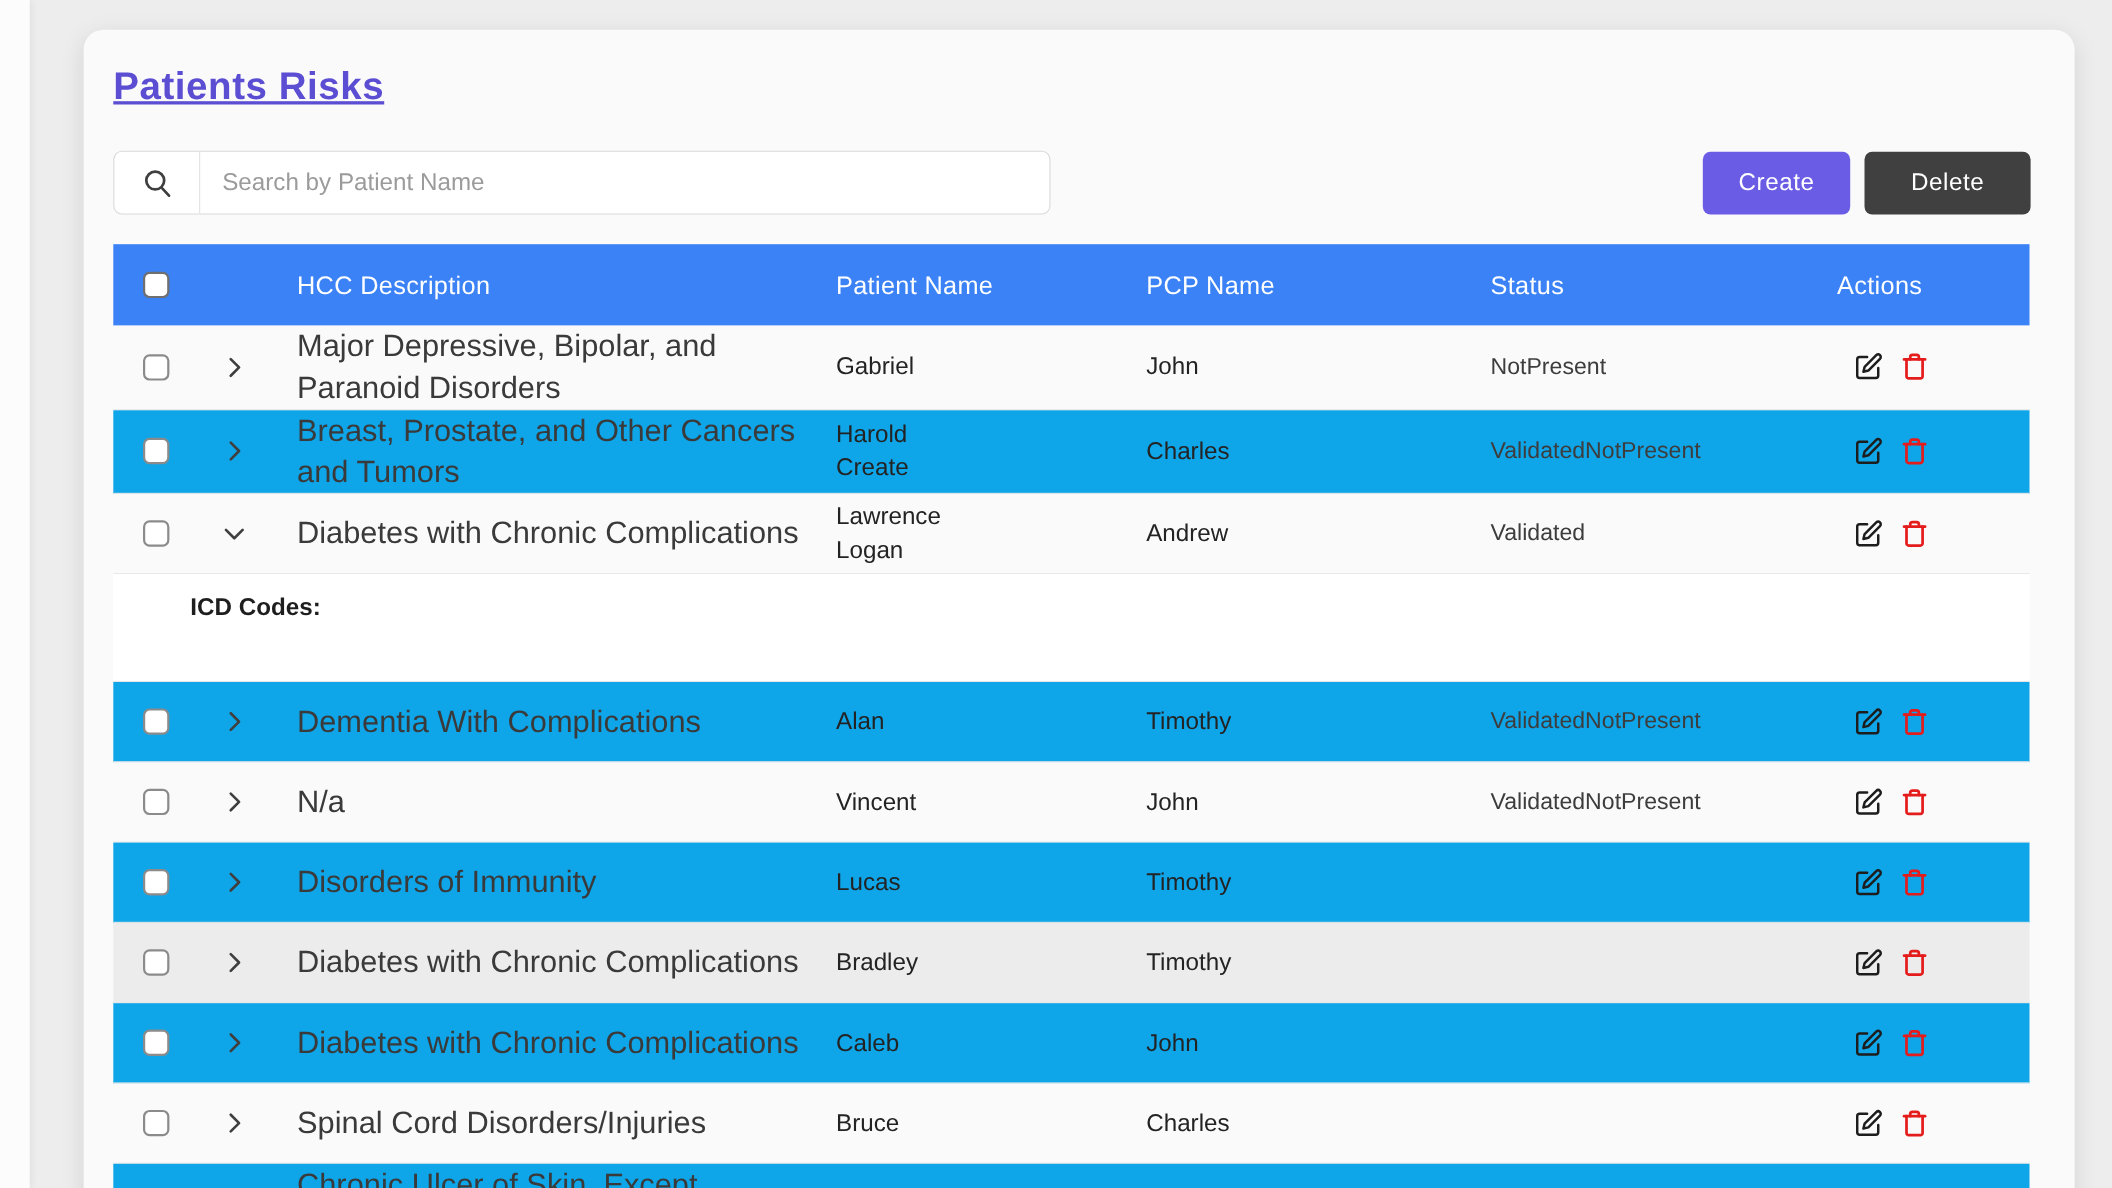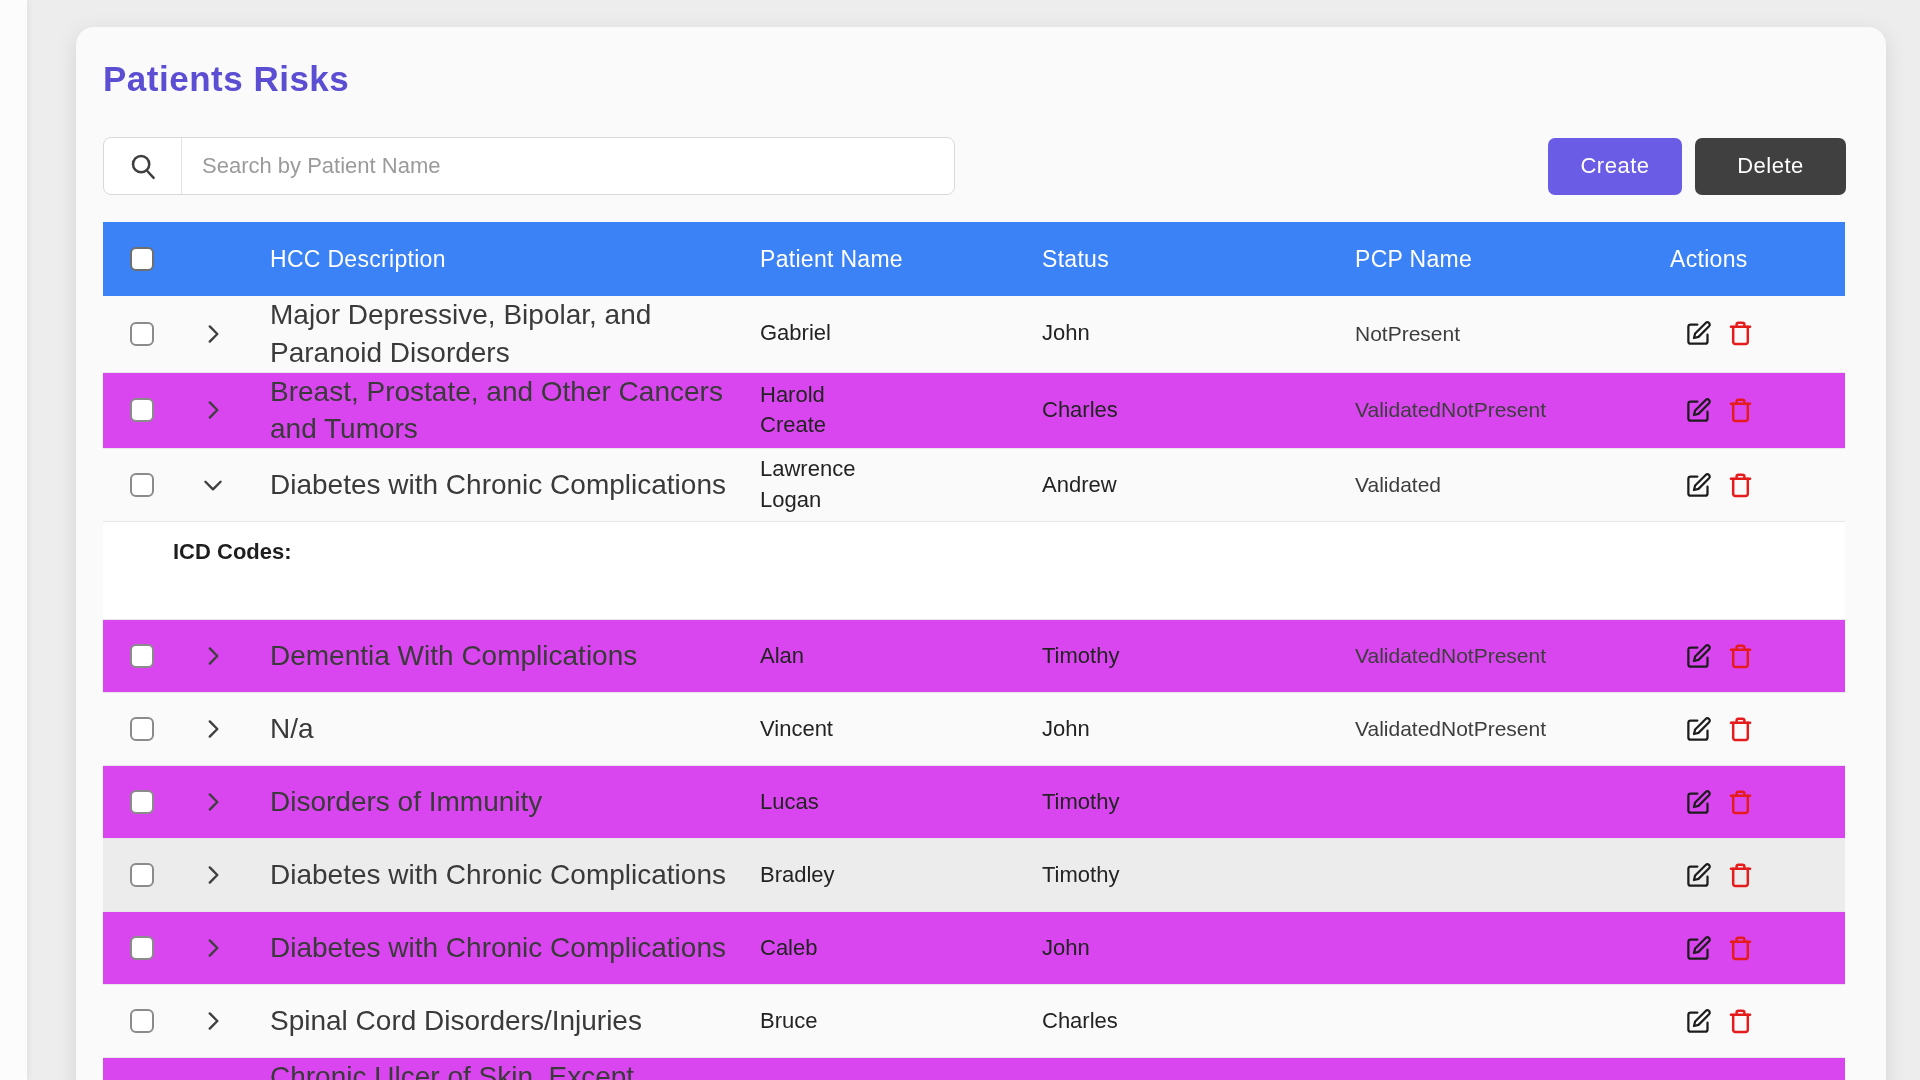--- a/index.html
+++ b/index.html
@@ -5,38 +5,38 @@
   * { margin:0; padding:0; box-sizing:border-box; }
   html,body { width:1920px; height:1080px; overflow:hidden; }
   body { font-family:"Liberation Sans", sans-serif; background:#eeedee; position:relative; }
 
   .left-strip { position:absolute; left:0; top:0; width:27px; height:1080px; background:#fcfcfc; box-shadow:2px 0 6px rgba(0,0,0,.05); }
 
   .card { position:absolute; left:76px; top:27px; width:1810px; height:1100px;
           background:#fbfafb; border-radius:18px; box-shadow:0 5px 22px rgba(0,0,0,.10); }
   .card-inner { padding:20px 40px 0 27px; }
 
-  .page-title { font-size:35px; font-weight:600; letter-spacing:.5px; color:#5b4ed2; margin-top:12px; }
+  .page-title { font-size:35px; font-weight:600; letter-spacing:.5px; color:#5b4ed2; margin-top:12px;text-decoration:underline; }
 
   .toolbar { display:flex; align-items:center; margin-top:38px; height:58px; }
   .searchbox { width:852px; height:58px; background:#fff; border:1px solid #d9d9d9; border-radius:8px;
                display:flex; align-items:stretch; overflow:hidden; }
   .search-icon-wrap { width:78px; display:flex; align-items:center; justify-content:center; border-right:1px solid #e2e2e2; color:#3f3f3f; }
   .searchbox input { flex:1; border:none; outline:none; font-family:"Liberation Sans",sans-serif; font-size:22px; color:#7f1d1d; padding:0 20px; background:transparent; }
   .searchbox input::placeholder { color:#9b9b9b; }
   .toolbar-spacer { flex:1; }
   .btn { height:57px; border:none; border-radius:7px; font-family:"Liberation Sans",sans-serif; font-size:22px; color:#fff; cursor:pointer; letter-spacing:.5px; }
   .btn-create { width:134px; background:#6b5ce5; margin-right:13px; }
   .btn-delete { width:151px; background:#404040; }
 
   .table { margin-top:27px; width:1742px; }
   .thead { display:grid; grid-template-columns:97px 70px 490px 282px 313px 315px 175px;
            align-items:center; background:#3b82f6; height:74px; color:#fff; font-size:23px; font-weight:500; letter-spacing:.3px; }
   .row { display:grid; grid-template-columns:97px 70px 490px 282px 313px 315px 175px;
-         align-items:center; min-height:73px; background:#d946ef; border-bottom:1px solid #e7e7e7; }
+         align-items:center; min-height:73px; background:#0ea5e9; border-bottom:1px solid #e7e7e7; }
   .row.odd { background:#fafafa; }
   .row.highlight { background:#ececec; }
 
   .cell-check { padding-left:27px; display:flex; align-items:center; }
   .cb { width:24px; height:24px; background:#fff; border:2px solid #8b8b8b; border-radius:6px; display:inline-block; cursor:pointer; }
   .thead .cb { border-color:#6f6f6f; }
 
   .cell-exp { display:flex; align-items:center; }
   .chev { width:26px; height:26px; color:#3f3f3f; cursor:pointer; display:inline-flex; }
   .chev svg { width:26px; height:26px; }
@@ -99,22 +99,22 @@
 
     <div class="table">
 
       <div class="thead">
         <div class="cell-check">
             <span class="cb"></span>
           </div>
         <div></div>
         <div>HCC Description</div>
         <div>Patient Name</div>
+        <div>PCP Name</div>
         <div>Status</div>
-        <div>PCP Name</div>
         <div>Actions</div>
       </div>
 
       <div class="row odd">
         <div class="cell-check">
             <span class="cb"></span>
           </div>
         <div class="cell-exp">
             <span class="chev">
               <svg>

